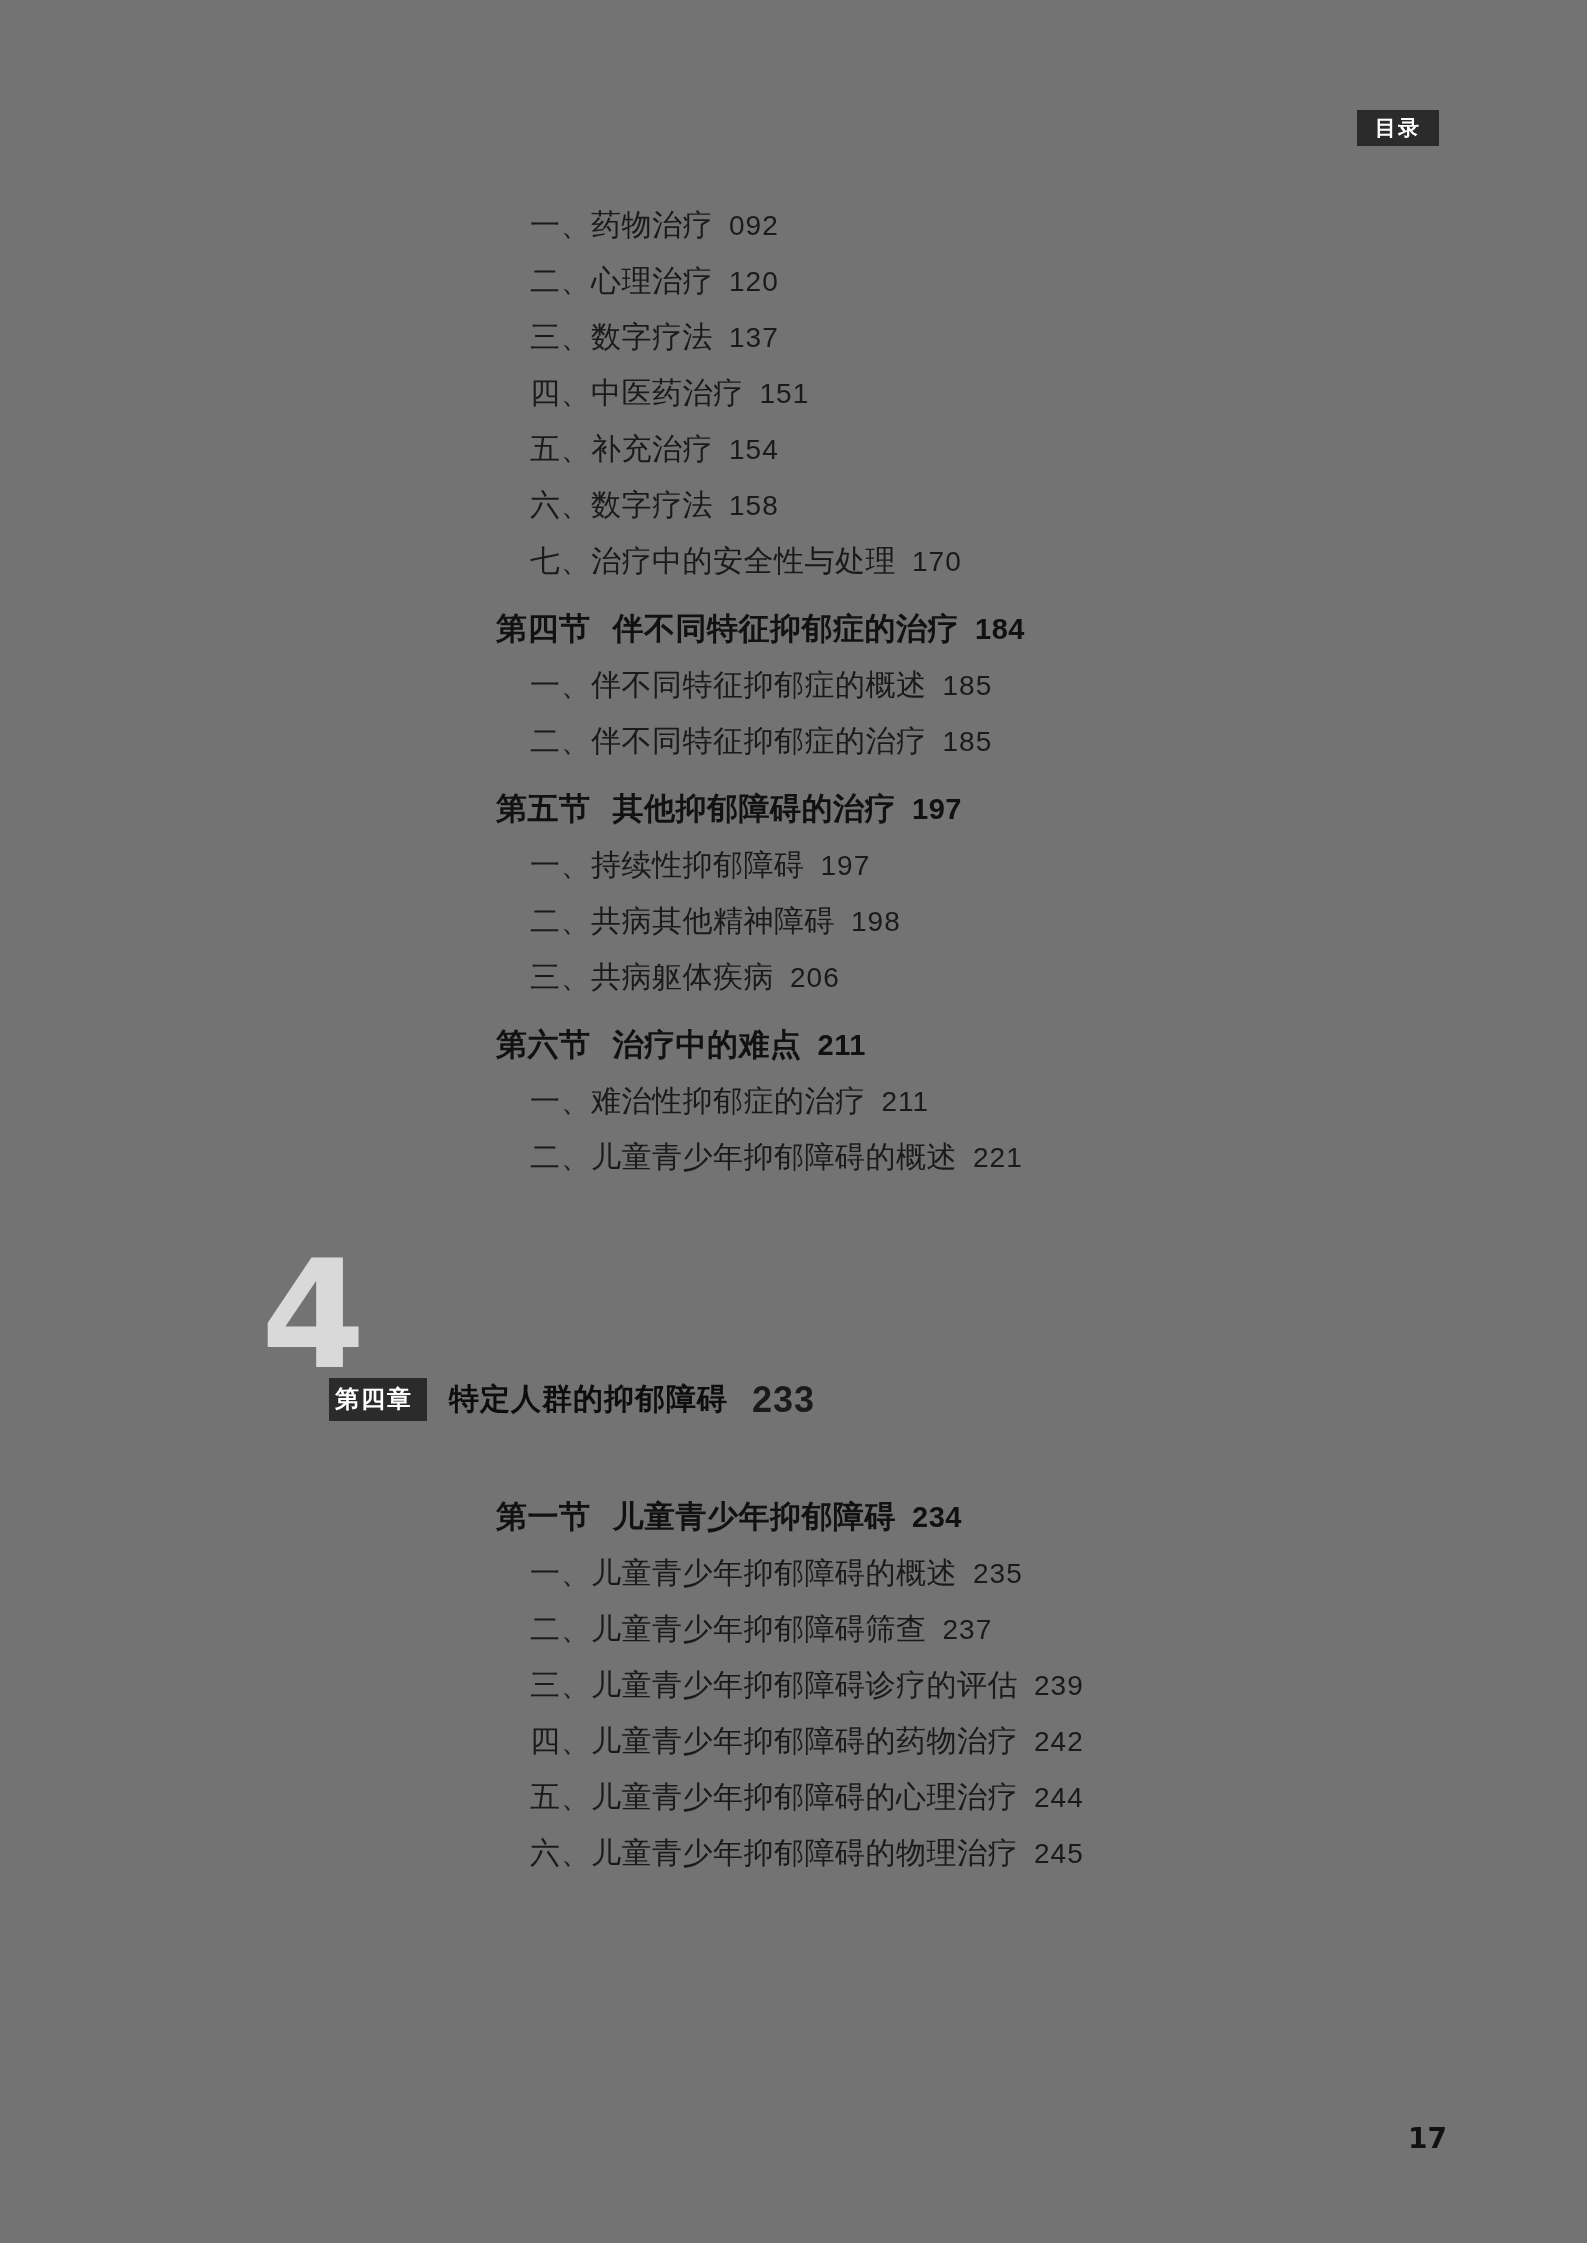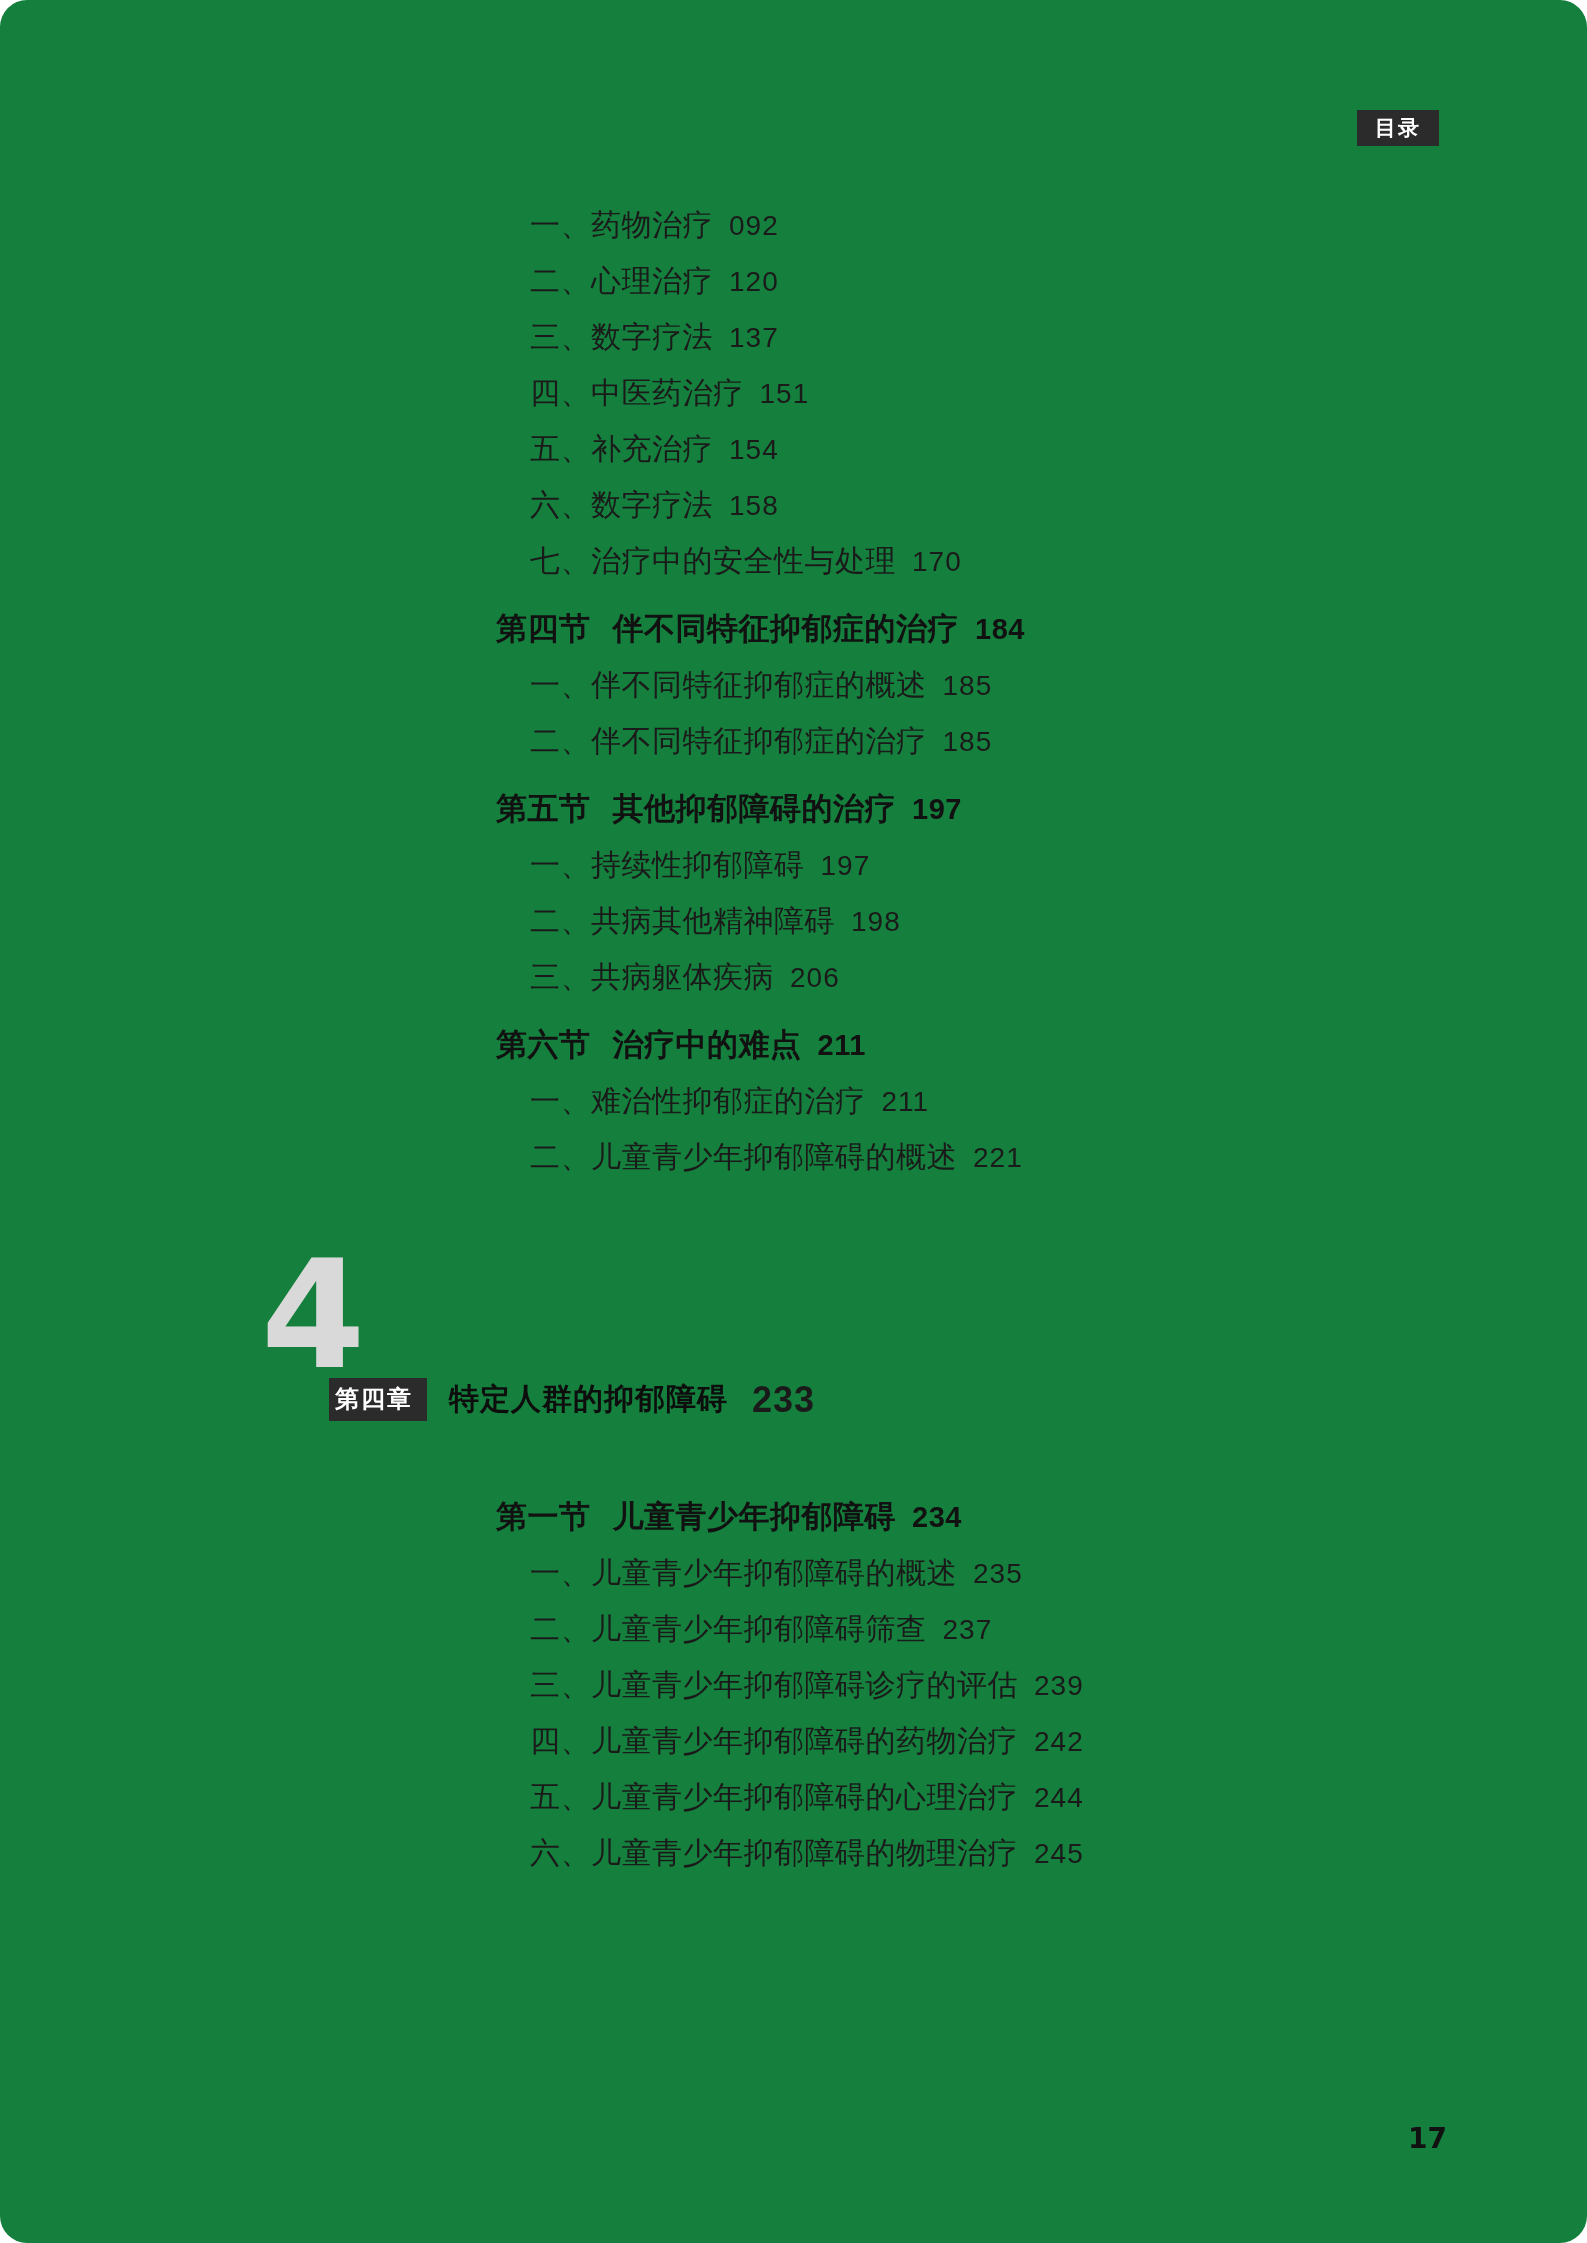--- a/index.html
+++ b/index.html
@@ -11,22 +11,21 @@
     height: 2243px;
     background: #ffffff;
     font-family: "Liberation Sans", "DejaVu Sans", sans-serif;
     color: #1a1a1a;
     position: relative;
     overflow: hidden;
   }
   .page {
     position: absolute;
     inset: 0;
-    background: #15803d;
-    border-radius: 27px;
+    background: #737373;
   }
   
   .header-tab {
     position: absolute;
     top: 110px;
     right: 148px;
     background: #2b2b2b;
     color: #ffffff;
     font-size: 21px;
     font-weight: bold;

